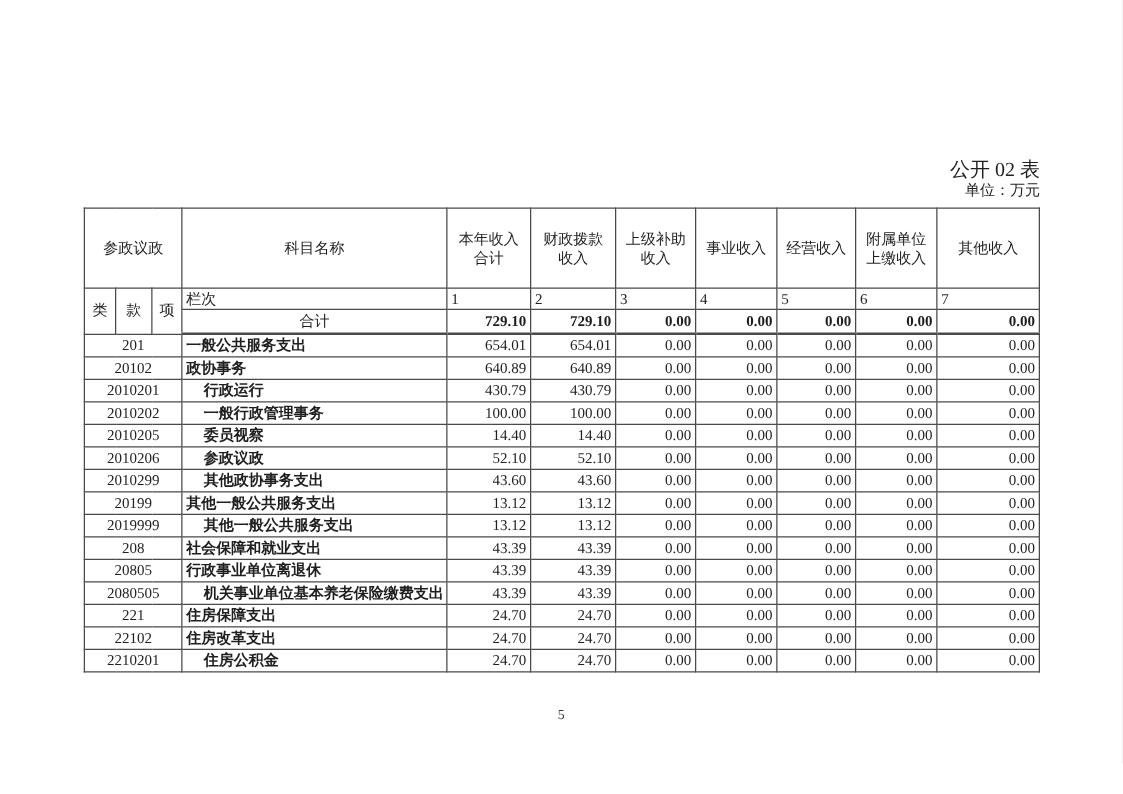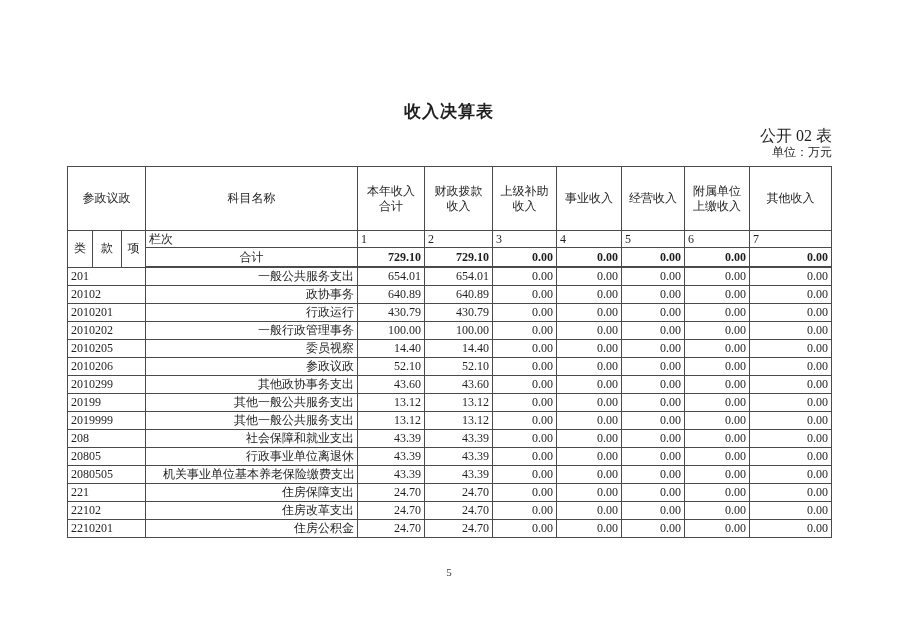--- a/index.html
+++ b/index.html
@@ -56,37 +56,36 @@
     text-align: center;
     white-space: pre-line;
   }
   tr.r-lanci td { height: 16px; }
   tr.r-total td { height: 18px; border-bottom: 2px solid #4a4a4a; }
   tr.r-total td.lbl { text-align: center; }
   tr.r-lanci td.code-sub { text-align: center; }
   td.num { text-align: right; padding-right: 5px; }
   tr.r-total td.num { font-weight: bold; }
   tr.r-data td { height: 17px; }
-  td.code { text-align: left; padding-left: 4px; }
-  td.name { text-align: right; padding-left: 4px; }
+  td.code { text-align: center; padding-left: 4px; }
+  td.name { text-align: left; padding-left: 4px; font-weight: bold; }
   td.name.ind { padding-left: 17px; }
   .pagenum {
     position: absolute;
     top: 566px; left: 0; width: 100%;
     text-align: center;
     font-size: 11px;
     color: #333;
   }
 </style>
 </head>
 <body>
 
 <div class="sheet">
 
-  <div class="title">收入决算表</div>
   <div class="form-code">公开 02 表</div>
   <div class="unit">单位：万元</div>
 
   <table class="income">
     <colgroup>
       <col style="width:25px">
         <col style="width:29px">
         <col style="width:24px">
       <col style="width:212px">
       <col style="width:67px">

